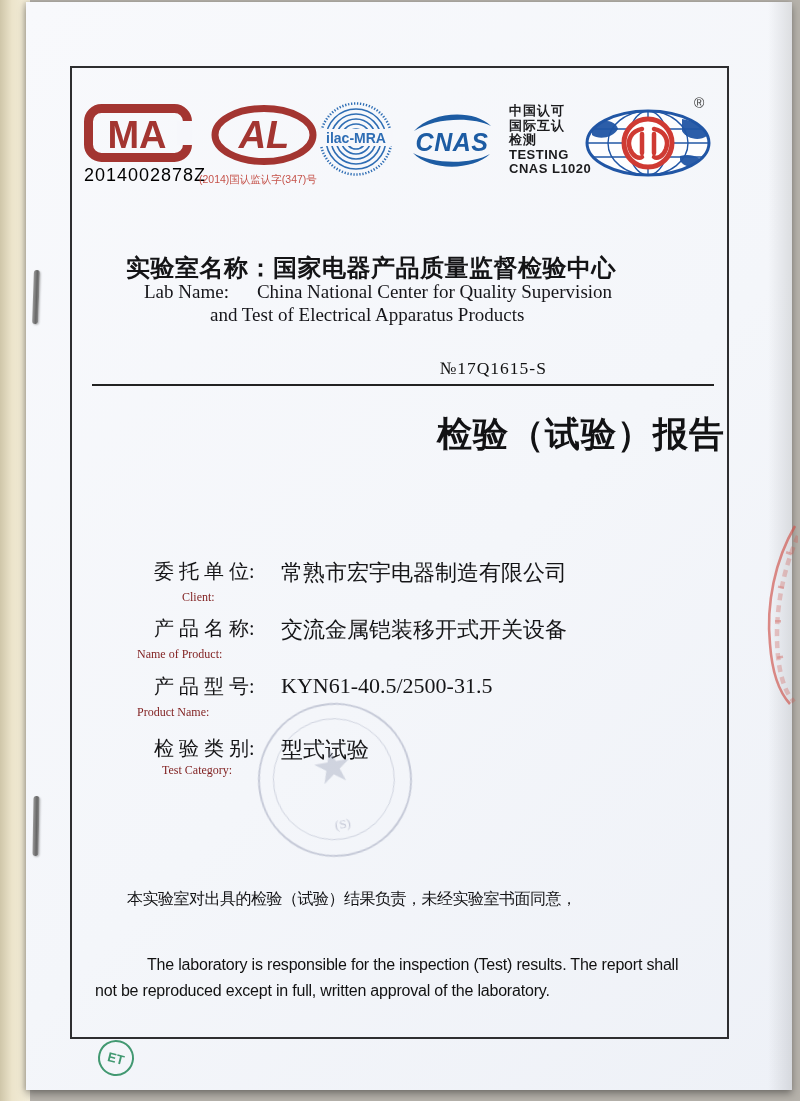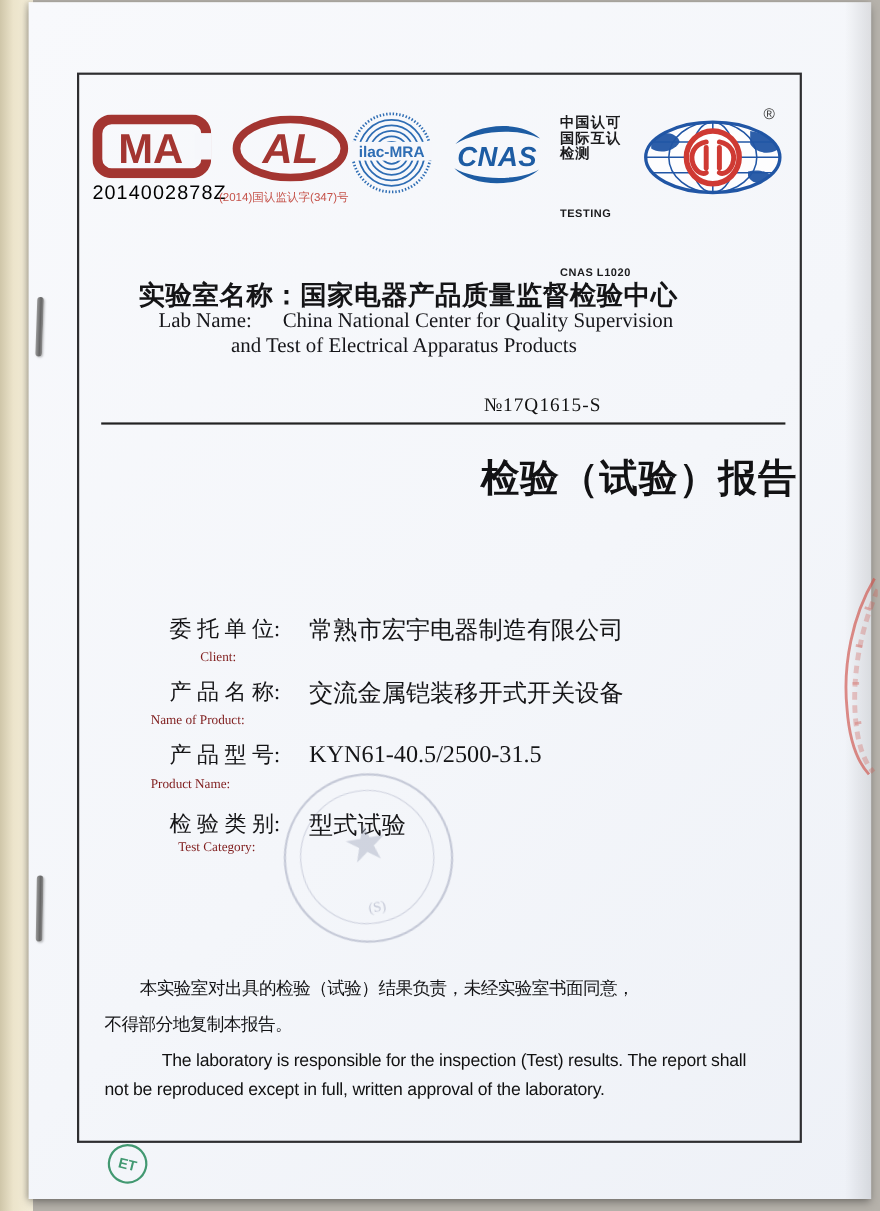--- a/index.html
+++ b/index.html
@@ -16,21 +16,21 @@
     border:2px solid #2e2e30;}
   .abs{position:absolute;}
   
   .cma-no{left:84px;top:165px;font-family:"Liberation Sans",sans-serif;
     font-size:18px;font-weight:500;color:#000000;letter-spacing:1px;}
   .al-no{left:199px;top:173px;font-family:"Liberation Sans",sans-serif;
     font-size:10.5px;color:#c5524a;letter-spacing:0px;}
   .accred{left:509px;top:104px;font-family:"Liberation Sans",sans-serif;
     font-weight:bold;color:#1b1b1d;}
   .accred div{height:14.5px;line-height:14.5px;font-size:13px;letter-spacing:1px;}
-  .accred div.en{letter-spacing:.5px;font-size:10px;margin-top:40px;}
+  .accred div.en{letter-spacing:.5px;font-size:13px;}
   .regmark{left:694px;top:95px;font-family:"Liberation Sans",sans-serif;
     font-size:14px;color:#3a3a3a;}
   
   .lab-cn{left:126px;top:252px;font-family:"Liberation Sans",sans-serif;
     font-size:24px;font-weight:600;color:#141416;letter-spacing:.5px;}
   .lab-en1{left:144px;top:281px;font-size:19px;color:#16161a;}
   .lab-en1 .val{margin-left:28px;}
   .lab-en2{left:210px;top:304px;font-size:19px;color:#16161a;}
   
   .repno{left:440px;top:358px;font-size:17.5px;color:#111;letter-spacing:.5px;}
@@ -200,21 +200,20 @@
   </div>
   <div class="abs fld-en f3en">Test Category:</div>
 
   <div class="abs seal">
     <div class="inner"></div>
     <div class="star">★</div>
     <div class="smark">(S)</div>
   </div>
 
   <div class="abs disc-cn dc1">本实验室对出具的检验（试验）结果负责，未经实验室书面同意，</div>
-  <div class="abs disc-cn dc2">不得部分地复制本报告。</div>
   <div class="abs disc-en de1">The laboratory is responsible for the inspection (Test) results. The report shall</div>
   <div class="abs disc-en de2">not be reproduced except in full, written approval of the laboratory.</div>
 
   <svg class="abs redfrag" width="36" height="182" viewBox="0 0 36 182" opacity="0.65">
     <path d="M33,2 C13,36 4,80 8,120 C10,148 17,168 28,180" stroke="#d0524a" stroke-width="2.6" fill="none"></path>
     <path d="M36,12 C20,48 12,92 16,132 C18,152 23,168 32,178" stroke="#d0524a" stroke-width="4.5" fill="none" stroke-dasharray="7 5" opacity="0.45"></path>
     <g fill="#d0524a" opacity="0.6">
       <rect x="24" y="28" width="6" height="2.5" transform="rotate(20 27 29)"></rect>
       <rect x="16" y="62" width="6" height="2.5" transform="rotate(12 19 63)"></rect>
       <rect x="13" y="96" width="6" height="2.5"></rect>

